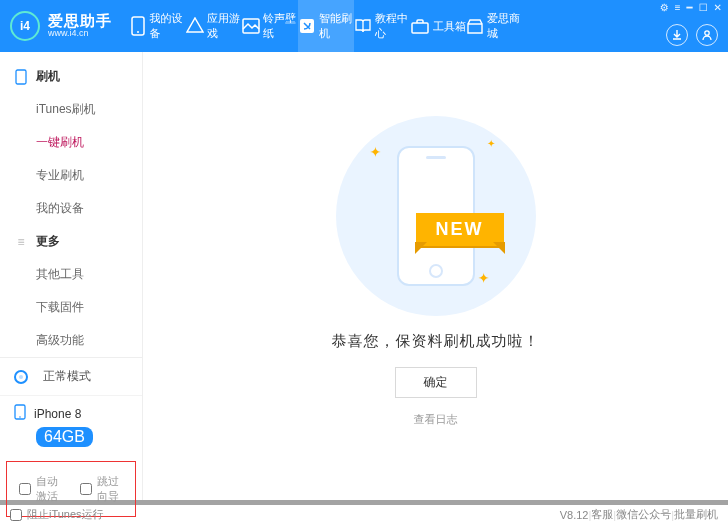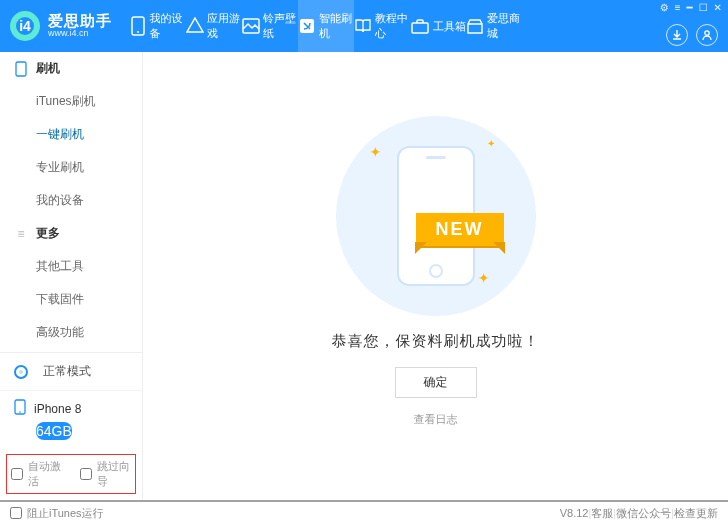--- a/index.html
+++ b/index.html
@@ -1,74 +1,74 @@
 <!DOCTYPE html>
 <html><head>
 <meta charset="utf-8">
 <style>
   * { margin: 0; padding: 0; box-sizing: border-box; font-family: "Microsoft YaHei", "PingFang SC", sans-serif; }
   body { width: 728px; height: 524px; overflow: hidden; background: #fff; }
 
   .titlebar { height: 52px; background: #1e90ff; display: flex; align-items: center; color: #fff; position: relative; }
   .logo { display: flex; align-items: center; margin-left: 10px; gap: 8px; }
-  .logo-icon { width: 30px; height: 30px; border: 6px solid #5eead4; border-radius: 50%; display:flex; align-items:center; justify-content:center; font-weight:bold; font-size:14px; color:#fff; }
+  .logo-icon { width: 30px; height: 30px; border: 2px solid #5eead4; border-radius: 50%; display:flex; align-items:center; justify-content:center; font-weight:bold; font-size:12px; color:#fff; }
   .logo-text { display:flex; flex-direction:column; line-height:1.1; }
   .logo-title { font-size: 15px; font-weight: bold; letter-spacing:1px; }
   .logo-sub { font-size: 9px; opacity: .9; }
 
   .top-tabs { display:flex; margin-left: 18px; height: 100%; }
   .top-tab { width: 56px; display:flex; flex-direction:row; align-items:center; justify-content:center; font-size:11px; color:#fff; gap:3px; cursor:pointer; }
   .top-tab.active { background: rgba(255,255,255,.18); }
   .top-tab .ti { width:20px; height:20px; display:flex; align-items:center; justify-content:center; }
 
   .win-controls { position:absolute; top:2px; right:6px; display:flex; gap:6px; align-items:center; }
   .win-controls span { color:#fff; font-size:10px; cursor:pointer; opacity:.9; }
 
   .right-circles { position:absolute; right:10px; bottom:6px; display:flex; gap:8px; }
   .circle-btn { width:22px; height:22px; border:1.5px solid rgba(255,255,255,.8); border-radius:50%; display:flex; align-items:center; justify-content:center; color:#fff; font-size:12px; cursor:pointer; }
 
   .body { display:flex; height: calc(524px - 52px - 24px); }
 
   .sidebar { width: 143px; border-right: 1px solid #eee; display:flex; flex-direction:column; }
-  .side-scroll { flex:1; }
+  .side-scroll { flex:1; padding-top:8px; }
   .side-header { display:flex; align-items:center; gap:8px; font-size:12px; color:#333; padding:8px 14px; font-weight:600; }
   .side-header .hicon { color:#1e90ff; width:14px; display:inline-flex; justify-content:center; }
   .side-item { font-size:12px; color:#666; padding:8px 14px 8px 36px; cursor:pointer; }
-  .side-item.active { color:#0369a1; }
+  .side-item.active { color:#be185d; }
 
   .side-bottom { border-top:1px solid #eee; }
   .mode-row { display:flex; align-items:center; gap:15px; padding:10px 14px; font-size:12px; color:#555; border-bottom:1px solid #f3f3f3; }
   .mode-row .dot { width:14px; height:14px; border-radius:50%; border:2px solid #1e90ff; display:inline-block; position:relative; }
   .mode-row .dot::after{ content:""; position:absolute; inset:3px; background:#1e90ff; border-radius:50%; opacity:.3; }
   .device-row { padding:8px 14px 10px; }
   .device-name { font-size:12px; color:#333; display:flex; align-items:center; gap:8px; }
   .device-name .picon { color:#1e90ff; }
-  .badge { display:inline-block; background:#1e90ff; color:#fff; font-size:14px; padding:1px 0; border-radius:8px; margin-top:4px; margin-left:22px; }
-
-  .redbox { border:1.5px solid #e33; margin:4px 6px 6px; padding:4px; display:flex; gap:18px; }
+  .badge { display:inline-block; background:#1e90ff; color:#fff; font-size:16px; padding:1px 8px; border-radius:8px; margin-top:4px; margin-left:22px; }
+
+  .redbox { border:1.5px solid #e33; margin:4px 6px 6px; padding:12px; display:flex; gap:18px; }
   .chk { display:flex; align-items:center; gap:5px; font-size:11px; color:#999; }
   .chk input { width:12px; height:12px; }
 
   .main { flex:1; display:flex; flex-direction:column; align-items:center; justify-content:center; position:relative; }
   .illus { width:200px; height:200px; border-radius:50%; background:#eaf4ff; position:relative; display:flex; align-items:center; justify-content:center; margin-top:-10px; }
   .phone { width:78px; height:140px; background:#fff; border:2px solid #cfe4fb; border-radius:12px; position:relative; }
   .phone::before { content:""; position:absolute; top:8px; left:50%; transform:translateX(-50%); width:20px; height:3px; background:#d7e7fb; border-radius:2px; }
   .phone::after { content:""; position:absolute; bottom:6px; left:50%; transform:translateX(-50%); width:10px; height:10px; border:2px solid #d7e7fb; border-radius:50%; }
   .ribbon { position:absolute; background:#ffb400; color:#fff; font-weight:800; font-size:18px; letter-spacing:2px; padding:6px 20px; transform: translateY(14px); box-shadow: 0 2px 0 #e69b00; margin-left: 48px; }
   .ribbon::before, .ribbon::after { content:""; position:absolute; bottom:-8px; border:6px solid transparent; }
   .ribbon::before { left:-1px; border-left-color:#e69b00; border-top-color:#e69b00; }
   .ribbon::after { right:-1px; border-right-color:#e69b00; border-top-color:#e69b00; }
   .sparkle { position:absolute; color:#ffb400; font-size:14px; }
   .s1{ top:28px; left:34px; } .s2{ top:22px; right:40px; font-size:10px; } .s3{ bottom:30px; right:46px; }
 
   .success-text { margin-top:16px; font-size:15px; color:#333; letter-spacing:1px; }
   .ok-btn { margin-top:16px; border:1px solid #d9d9d9; background:#fff; padding:6px 28px; font-size:12px; color:#333; cursor:pointer; }
   .log-link { margin-top:14px; font-size:11px; color:#999; cursor:pointer; }
 
-  .statusbar { height:24px; border-top:2px solid #a3a3a3; display:flex; align-items:center; font-size:11px; color:#888; padding:0 10px; justify-content:space-between; }
+  .statusbar { height:24px; border-top:5px solid #a3a3a3; display:flex; align-items:center; font-size:11px; color:#888; padding:0 10px; justify-content:space-between; }
   .statusbar .right { display:flex; align-items:center; }
   .statusbar .sep { color:#ddd; }
 </style>
 </head>
 <body>
 
 <div class="titlebar">
   <div class="logo">
     <div class="logo-icon">i4</div>
     <div class="logo-text">
@@ -236,15 +236,15 @@
     <input type="checkbox" style="">
     <span>阻止iTunes运行</span>
   </label>
   <div class="right">
     <span>V8.12</span>
     <span class="sep">|</span>
     <span>客服</span>
     <span class="sep">|</span>
     <span>微信公众号</span>
     <span class="sep">|</span>
-    <span>检查更新</span>
+    <span>批量刷机</span>
   </div>
 </div>
 
 </body></html>

